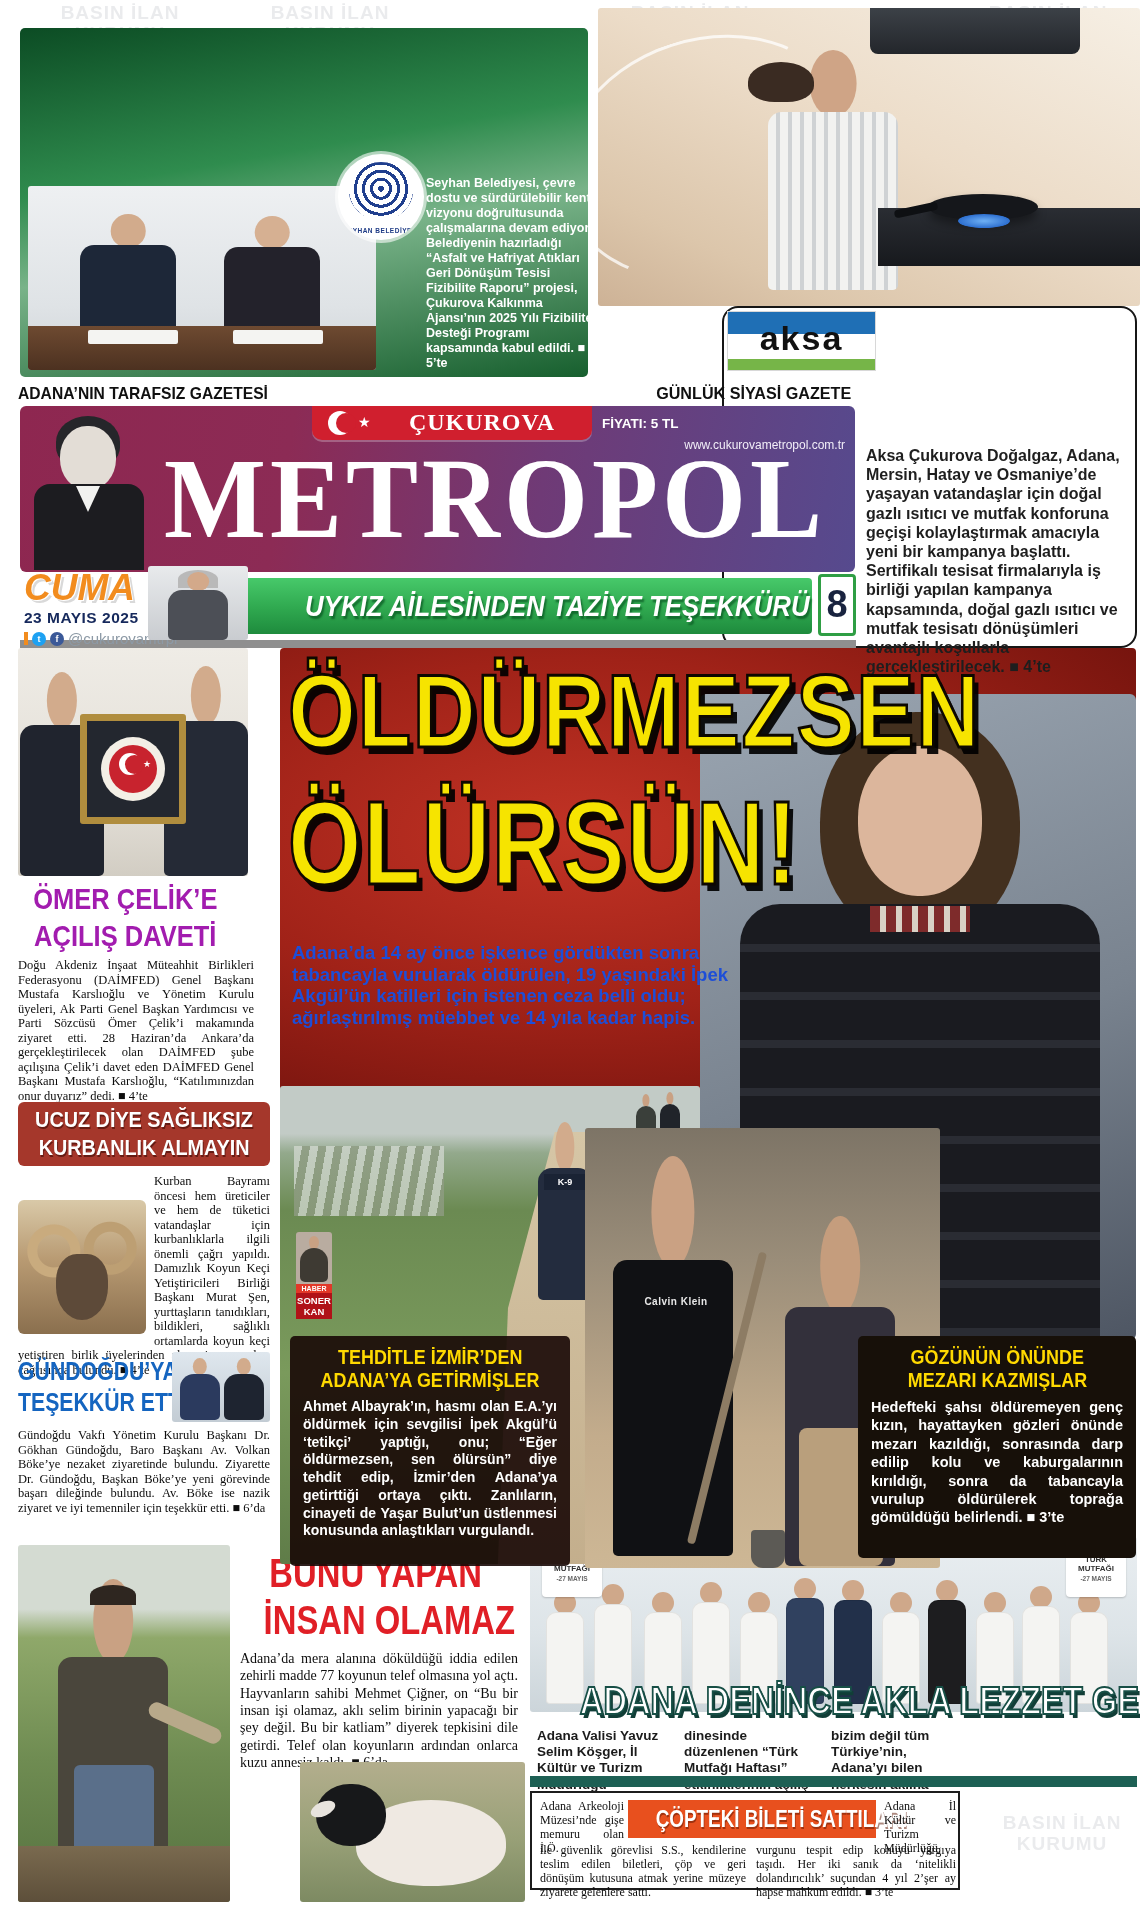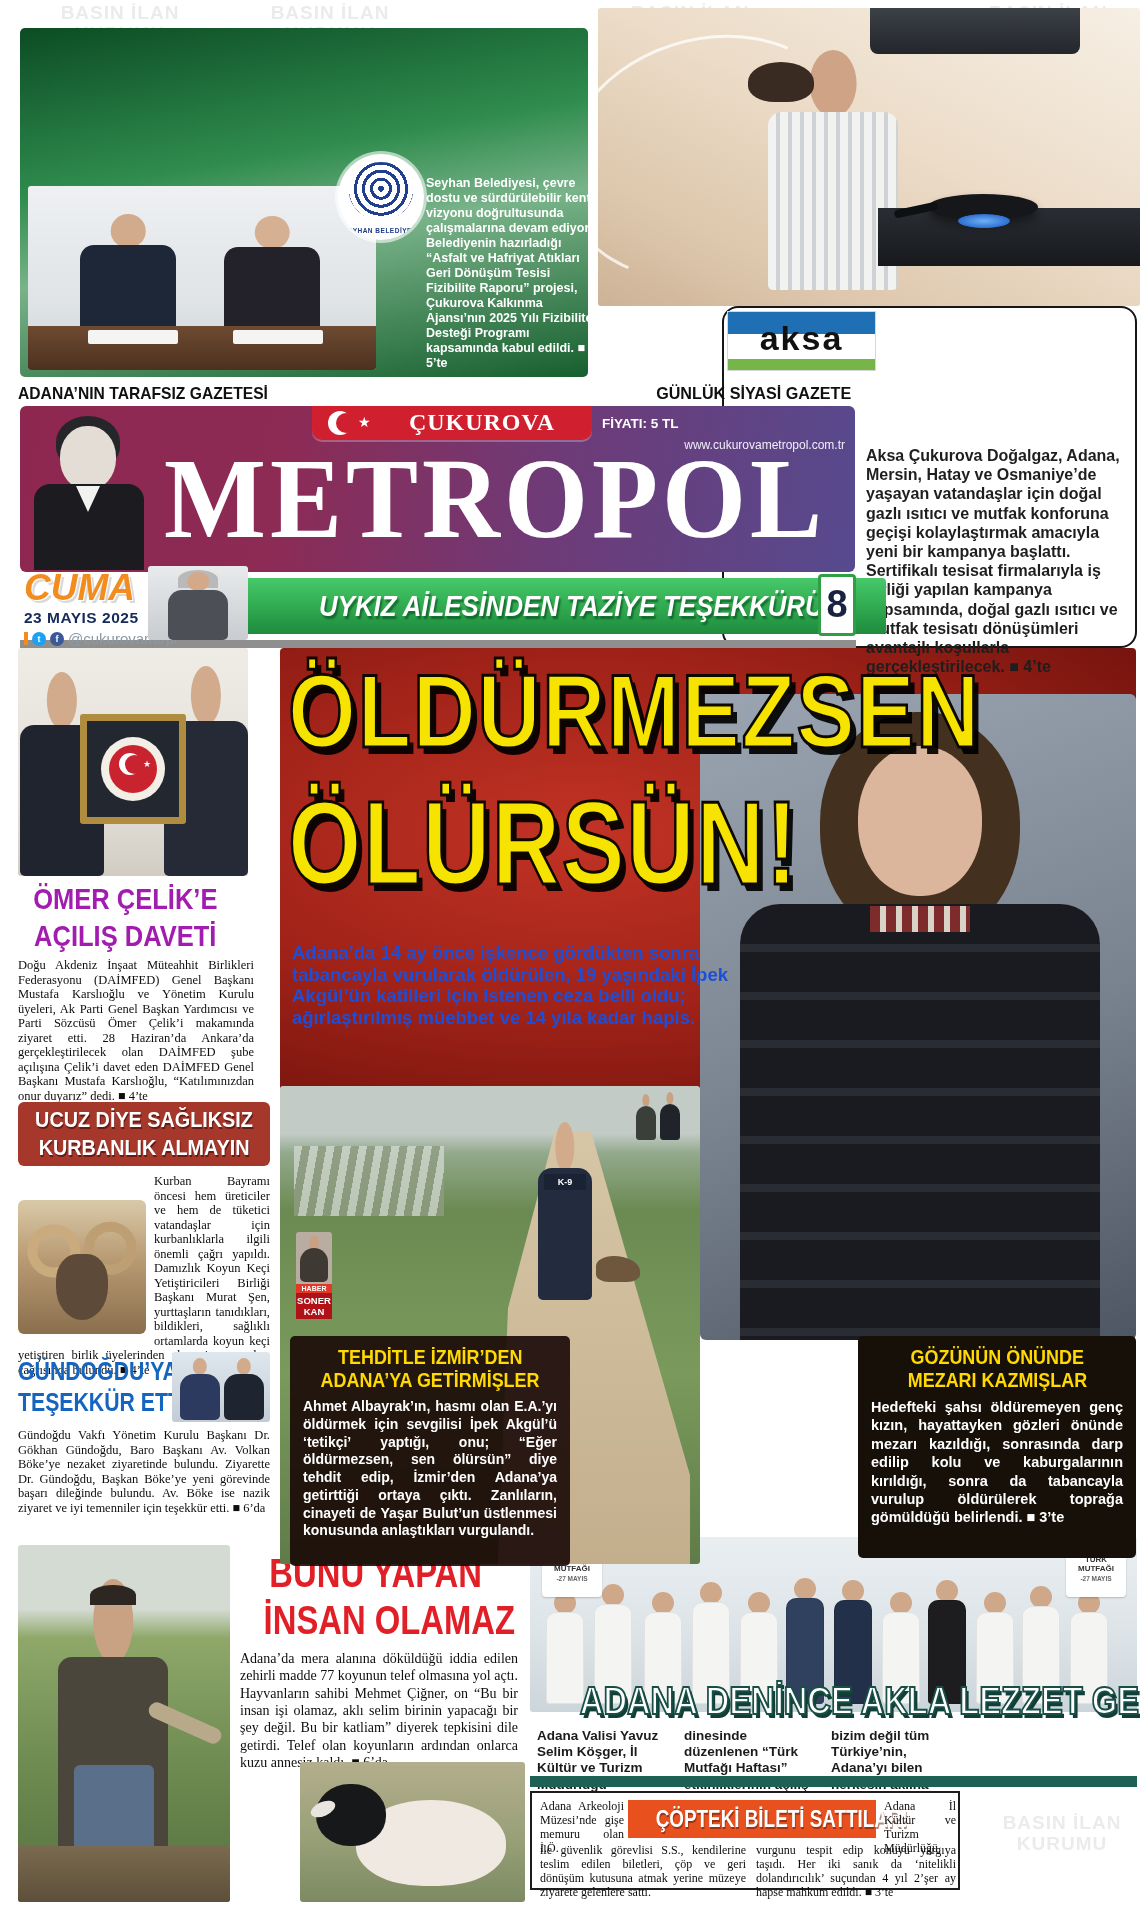--- a/index.html
+++ b/index.html
@@ -113,21 +113,21 @@
   <div class="abs" style="left:24px;top:570px;z-index:4">
     <div style="font-size:37px;font-weight:800;font-style:italic;color:var(--day-orange,#f28c1e);text-shadow:1px 1px 0 #fff,3px 3px 0 #d9d9d9;line-height:36px">CUMA</div>
     <div style="font-size:15.5px;font-weight:800;color:#16295c;letter-spacing:.5px;margin-top:3px">23 MAYIS 2025</div>
     <div style="margin-top:3px;display:flex;align-items:center;gap:4px">
       <span style="display:inline-block;width:4px;height:13px;background:var(--day-orange,#f28c1e)"></span>
       <span style="display:inline-block;width:14px;height:14px;border-radius:50%;background:#1da1f2;color:#fff;font-size:9px;font-weight:800;text-align:center;line-height:14px">t</span>
       <span style="display:inline-block;width:14px;height:14px;border-radius:50%;background:#3b5998;color:#fff;font-size:9px;font-weight:800;text-align:center;line-height:14px">f</span>
       <span style="font-size:15px;color:#8d9aa6">@cukurovamtrpl</span>
     </div>
   </div>
-  <div class="abs" style="left:148px;top:578px;width:738px;height:56px;border-radius:4px;z-index:3;
+  <div class="abs" style="left:148px;top:578px;width:664px;height:56px;border-radius:4px;z-index:3;
        background:linear-gradient(180deg,#47c96a 0%,var(--banner-green,#2fa84f) 55%,#1e8b3d 100%)">
     <div class="abs" style="left:116px;right:8px;top:0;height:56px;line-height:56px;text-align:center;color:#fff;font-weight:800;font-style:italic;font-size:30px;text-shadow:2px 3px 2px rgba(0,70,25,.6)"><span class="sqz" style="--sx:.86">UYKIZ AİLESİNDEN TAZİYE TEŞEKKÜRÜ</span></div>
   </div>
   <div class="photo" style="left:148px;top:566px;width:100px;height:74px;z-index:4;background:linear-gradient(180deg,#e8eaec,#c9ccd0)">
     <div class="abs" style="left:30px;top:4px;width:40px;height:18px;border-radius:50% 50% 0 0;background:#b9b9b9"></div>
     <div class="person" style="left:20px;top:6px;width:60px;height:68px;--coat:#4c4f56;--skin:#d3a98a"></div>
   </div>
   <div class="abs" style="left:818px;top:574px;width:38px;height:62px;background:#fff;border:3px solid #2f9e44;border-radius:4px;z-index:4;
        text-align:center;font-size:38px;font-weight:800;color:#19233f;line-height:54px">8</div>
   <div class="abs" style="left:20px;top:640px;width:836px;height:8px;background:#8f8f8f;z-index:3"></div>
@@ -195,20 +195,29 @@
   <div class="photo" style="left:280px;top:1086px;width:420px;height:478px;z-index:2;
        background:linear-gradient(180deg,#c2cbc6 0%,#c2cbc6 10%,#93a98c 14%,#6b8a52 26%,#7a9a5c 60%,#5f7c48 100%)">
     <div class="abs" style="left:150px;top:46px;width:260px;height:440px;background:linear-gradient(180deg,#d6c6a6,#c3ae8c);
          clip-path:polygon(48% 0,62% 0,100% 78%,100% 100%,26% 100%,30% 40%)"></div>
     <div class="abs" style="left:14px;top:60px;width:150px;height:70px;background:repeating-linear-gradient(100deg,#cfd6cd 0 8px,#8f9c83 8px 16px);opacity:.8"></div>
     <div class="person" style="left:258px;top:36px;width:54px;height:178px;--coat:#232c3e"></div>
     <div class="abs" style="left:264px;top:88px;width:42px;height:16px;background:#1a2334;color:#fff;font-size:9px;font-weight:800;text-align:center;line-height:16px">K-9</div>
     <div class="abs" style="left:316px;top:170px;width:44px;height:26px;border-radius:40% 60% 30% 30%;background:#6e573c"></div>
     <div class="person" style="left:356px;top:8px;width:20px;height:46px;--coat:#3a3f3a;--skin:#c9a183"></div>
     <div class="person" style="left:380px;top:6px;width:20px;height:48px;--coat:#20242a;--skin:#c9a183"></div>
+  </div>
+  <div class="photo" style="left:585px;top:1128px;width:355px;height:440px;z-index:3;
+       background:linear-gradient(180deg,#7d7466 0%,#9a8d79 30%,#c3ac8c 70%,#cdb795 100%)">
+    <div class="person" style="left:28px;top:28px;width:120px;height:400px;--coat:#101114;--skin:#caa183"></div>
+    <div class="abs" style="left:48px;top:168px;width:86px;text-align:center;color:#e8e8e8;font-size:10px;font-weight:700;z-index:2;letter-spacing:.5px">Calvin Klein</div>
+    <div class="abs" style="left:138px;top:120px;width:8px;height:300px;background:#8d7c64;transform:rotate(14deg);border-radius:4px"></div>
+    <div class="abs" style="left:166px;top:402px;width:34px;height:38px;background:#5c5a55;border-radius:4px 4px 12px 12px"></div>
+    <div class="person" style="left:200px;top:88px;width:110px;height:350px;--coat:#33303b;--skin:#c59d7d"></div>
+    <div class="abs" style="left:214px;top:300px;width:84px;height:138px;background:#b99f7c;border-radius:8px"></div>
   </div>
 
   <div class="abs" style="left:296px;top:1232px;width:36px;z-index:6;text-align:center">
     <div class="photo" style="position:relative;width:36px;height:52px;background:#b9aca0;border-radius:3px 3px 0 0">
       <div class="person" style="left:4px;top:4px;width:28px;height:46px;--coat:#3e3a33;--skin:#c9a183"></div>
     </div>
     <div style="background:#e23828;color:#fff;font-size:7px;font-weight:800;padding:1px 0">HABER</div>
     <div style="background:#b01218;color:#fff;font-size:9.5px;font-weight:800;line-height:11px;padding:2px 0">
       <span>SONER</span><br><span>KAN</span>
     </div>

